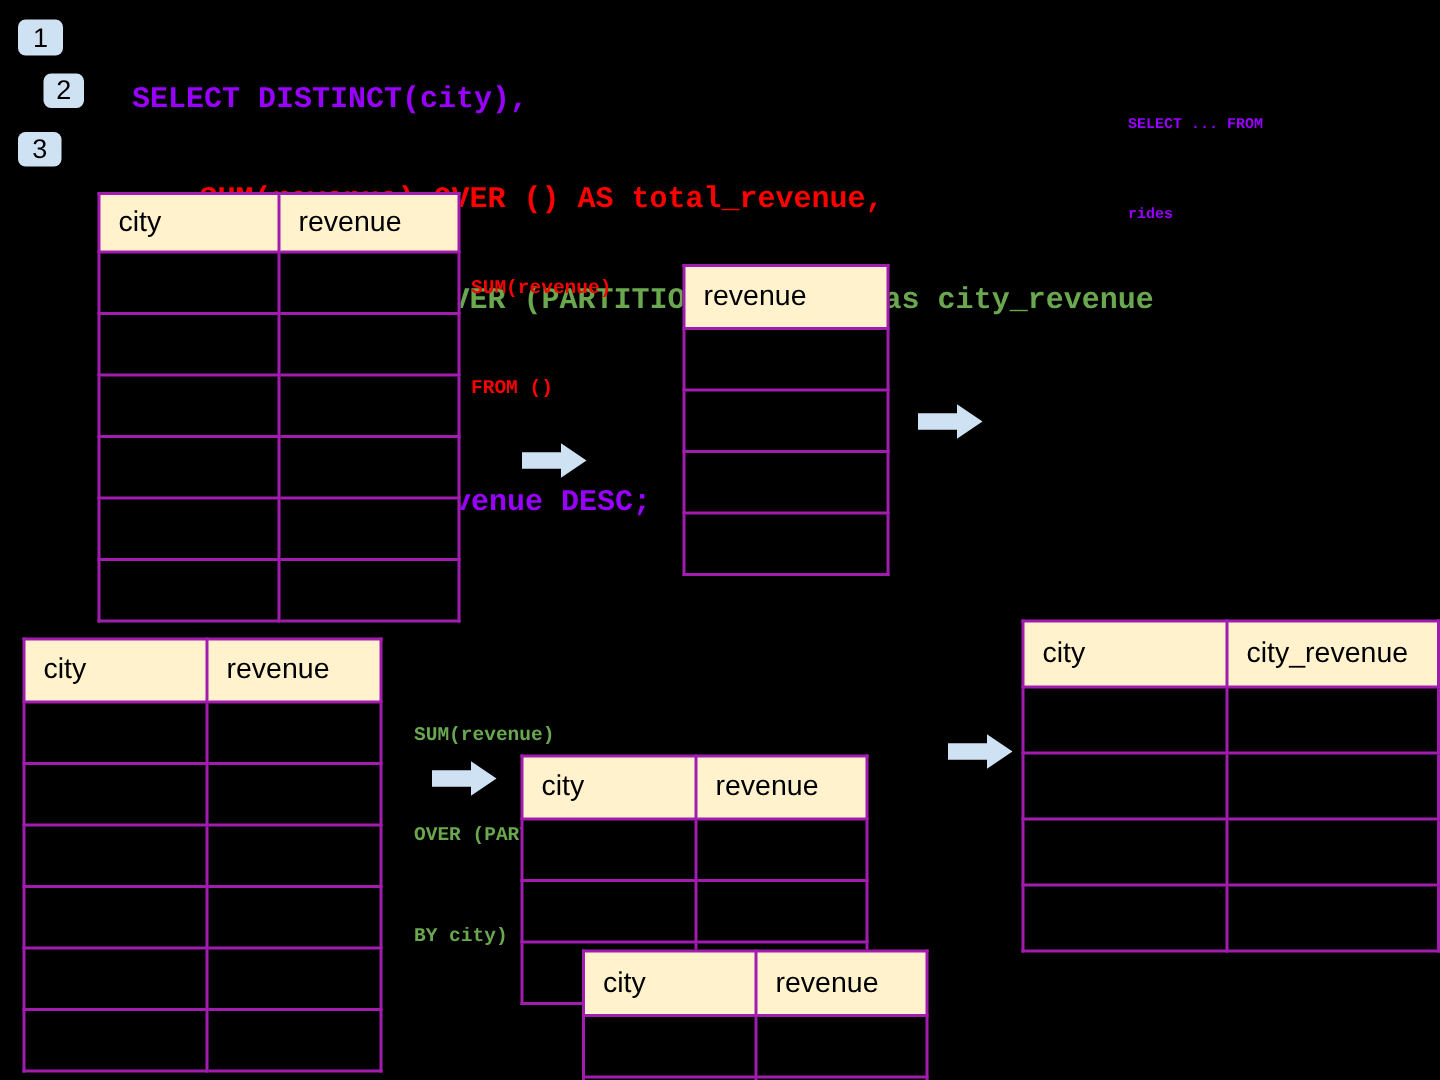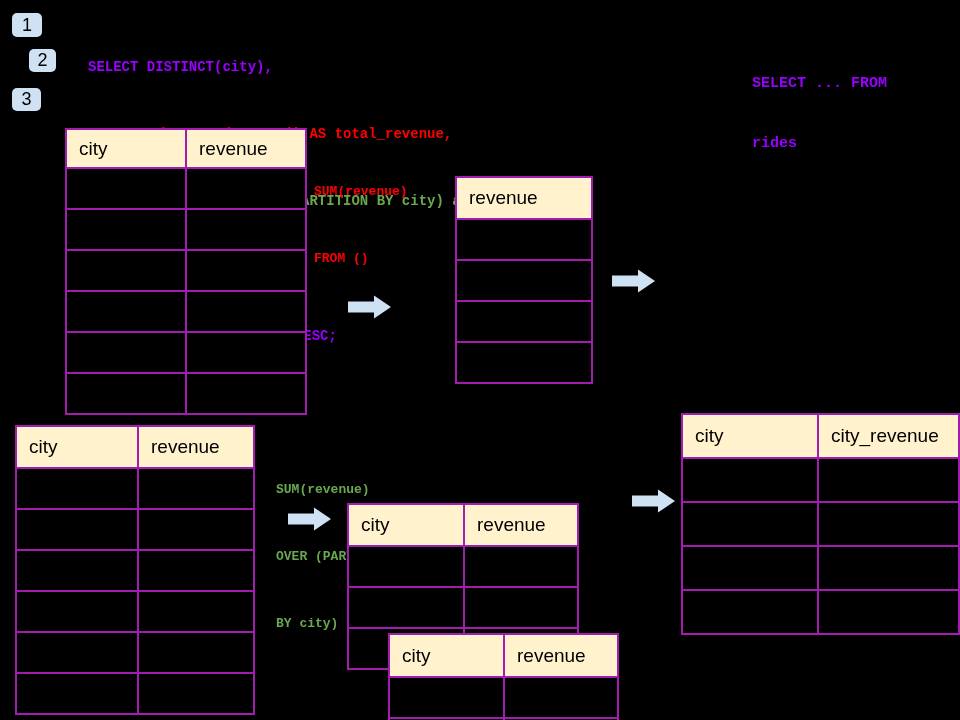--- a/index.html
+++ b/index.html
@@ -1,27 +1,27 @@
 <!DOCTYPE html>
 <html><head>
 <meta charset="utf-8">
 <style>
   html,body{margin:0;padding:0;width:960px;height:720px;overflow:hidden;background:#000;}
   #canvas{position:relative;width:960px;height:720px;background:#000;font-family:"Liberation Sans",sans-serif;}
 
   
   .mono{font-family:"Liberation Mono","DejaVu Sans Mono",monospace;font-weight:bold;white-space:pre;}
-  .code-block{position:absolute;left:88px;top:11px;font-size:14px;line-height:22.4px;}
+  .code-block{position:absolute;left:88px;top:11px;font-size:20px;line-height:22.4px;}
   .purple{color:#9900ff;}
   .red{color:#ff0000;}
   .green{color:#6aa84f;}
   .ind1{margin-left:45px;}
   .ind2{margin-left:22px;}
   .note{position:absolute;font-size:13px;line-height:22.4px;}
-  .note-small{position:absolute;font-size:15px;line-height:20px;}
+  .note-small{position:absolute;font-size:10px;line-height:20px;}
 
   
   .badge{position:absolute;background:#cfe2f3;border-radius:5px;color:#000;
          display:flex;align-items:center;justify-content:center;
          font-size:18px;font-family:"Liberation Sans",sans-serif;}
 
   
   .tbl{position:absolute;border-collapse:collapse;background:#000;table-layout:fixed;}
   .tbl th,.tbl td{border:2px solid #a21caf;padding:0;}
   .tbl th{background:#fff2cc;color:#000;font-size:19px;font-weight:400;

